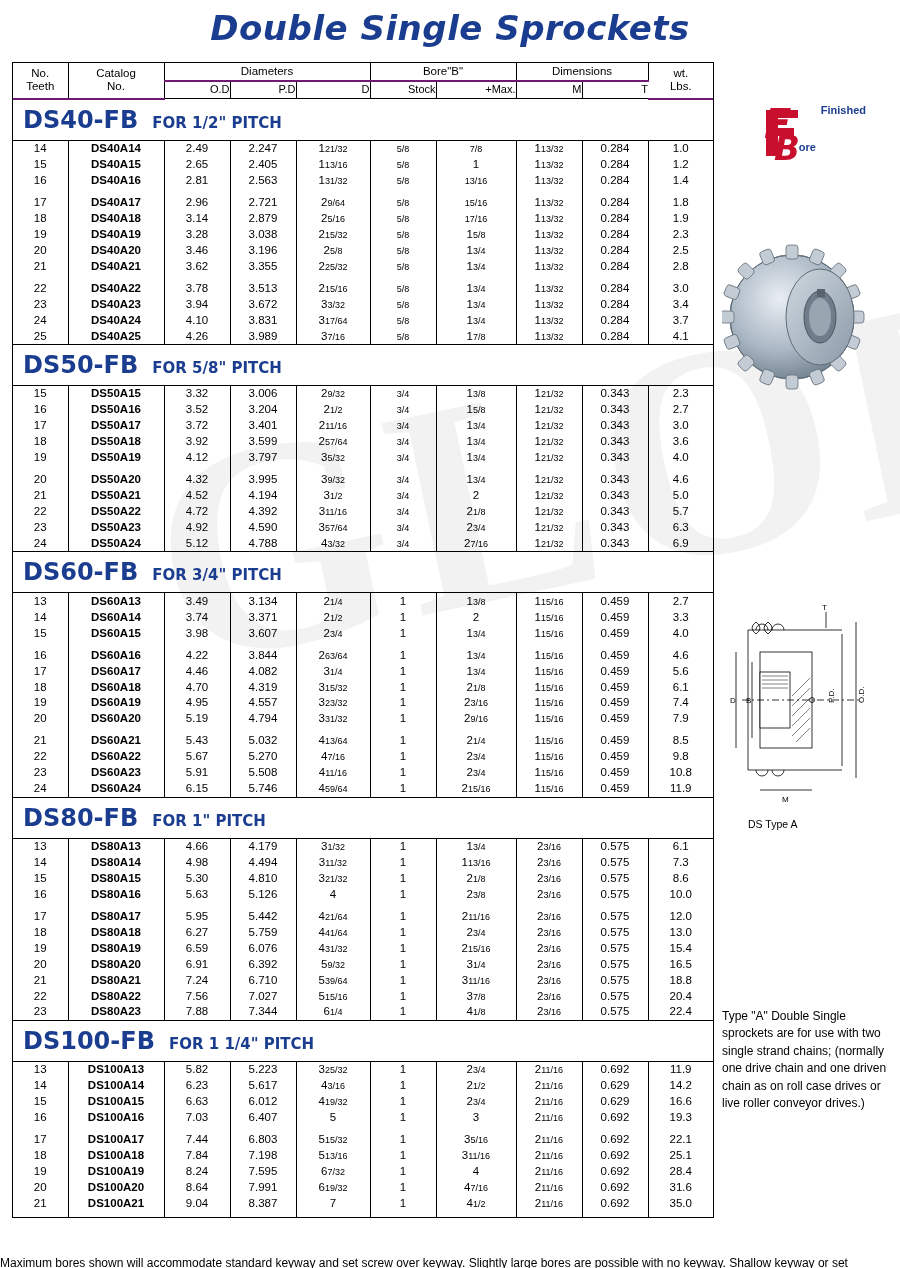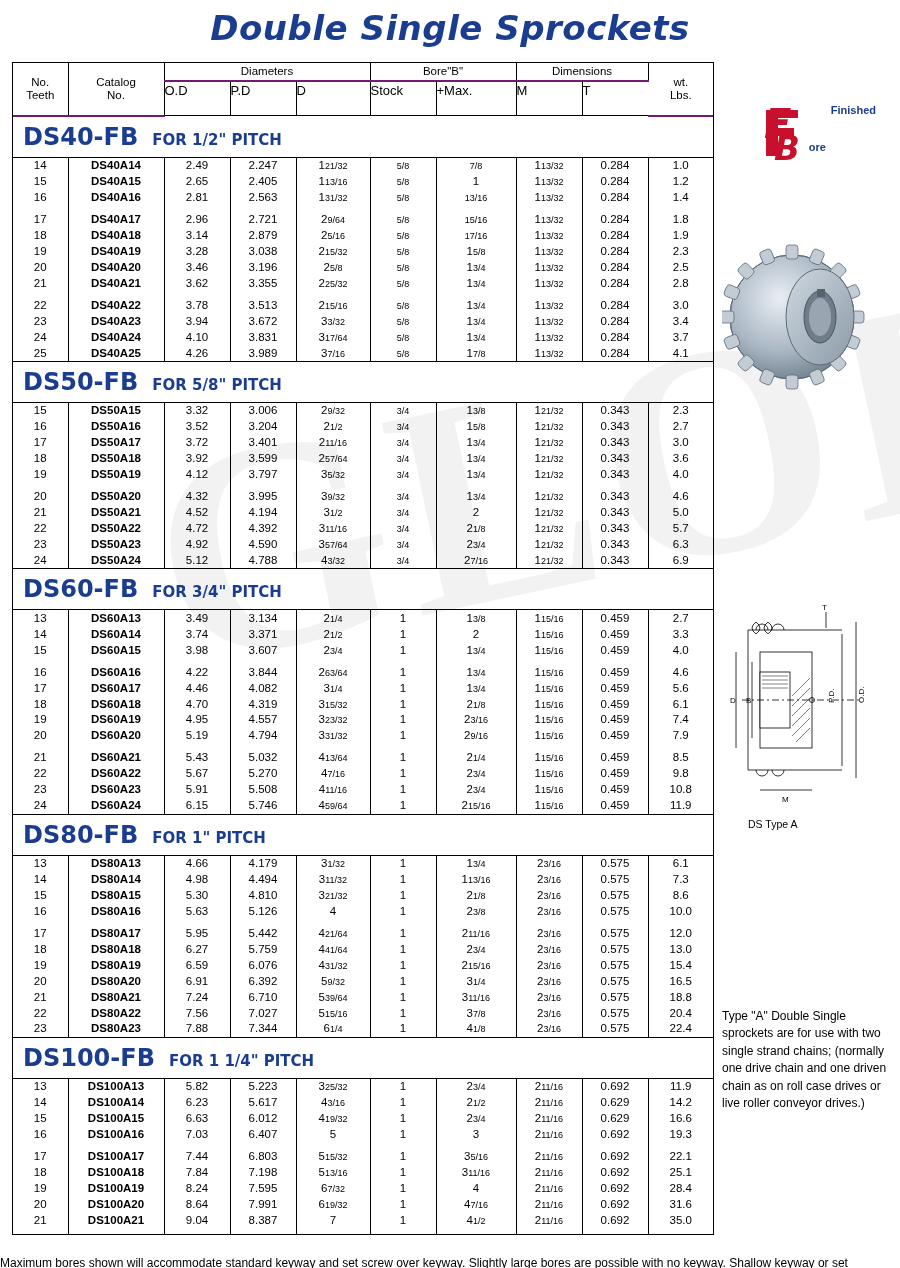--- a/index.html
+++ b/index.html
@@ -50,24 +50,24 @@
     font-size:11.5px;
     text-align:center;
     vertical-align:middle;
     border-bottom:2px solid #701a75;
     border-right:1px solid #000;
     padding:2px 0;
     line-height:1.15;
   }
   .hdr td:last-child{border-right:none;}
   .hdr2 td{
-    font-size:13px;text-align:left;
+    font-size:11px;text-align:right;
     border-bottom:1.3px solid #000;
     border-right:1px solid #000;
-    padding:1px 0 17px 0;
+    padding:1px 0 3px 0;
   }
   .hdr2 td:last-child{border-right:none;}
   .sectionrow td{
     border-bottom:1.3px solid #000;
     border-top:1.3px solid #000;
     padding:6px 0 6px 10px;
     text-align:left;
   }
   .sec-name{
     font-family:"DejaVu Sans", sans-serif;
@@ -99,21 +99,21 @@
   col.c3{width:66px}
   col.c4{width:74px}
   col.c5{width:66px}
   col.c6{width:80px}
   col.c7{width:66px}
   col.c8{width:66px}
   col.c9{width:65px}
 
   
   .fb-logo{position:absolute;right:22px;top:98px;width:120px;height:70px;z-index:3;}
-  .fb-text{position:absolute;right:24px;top:103px;font-size:11px;line-height:1.35;color:#1b3d8f;font-weight:bold;z-index:4;}
+  .fb-text{position:absolute;right:34px;top:103px;font-size:11px;line-height:1.35;color:#1b3d8f;font-weight:bold;z-index:4;}
   .sprocket{position:absolute;left:722px;top:232px;width:170px;height:170px;z-index:3;}
   .diagram{position:absolute;left:722px;top:600px;width:170px;height:215px;z-index:3;}
   .dia-caption{
     position:absolute;left:748px;top:818px;font-size:10.5px;z-index:3;
   }
   .note-right{
     position:absolute;left:722px;top:1008px;width:168px;
     font-size:12px;line-height:1.45;z-index:3;
   }
   .footnote{

